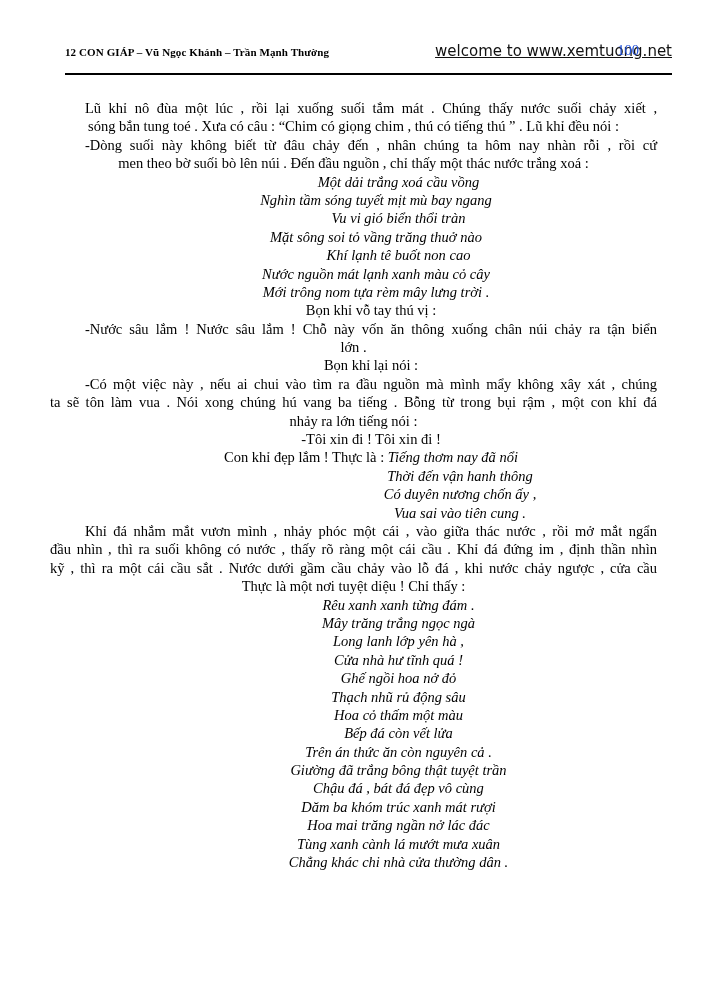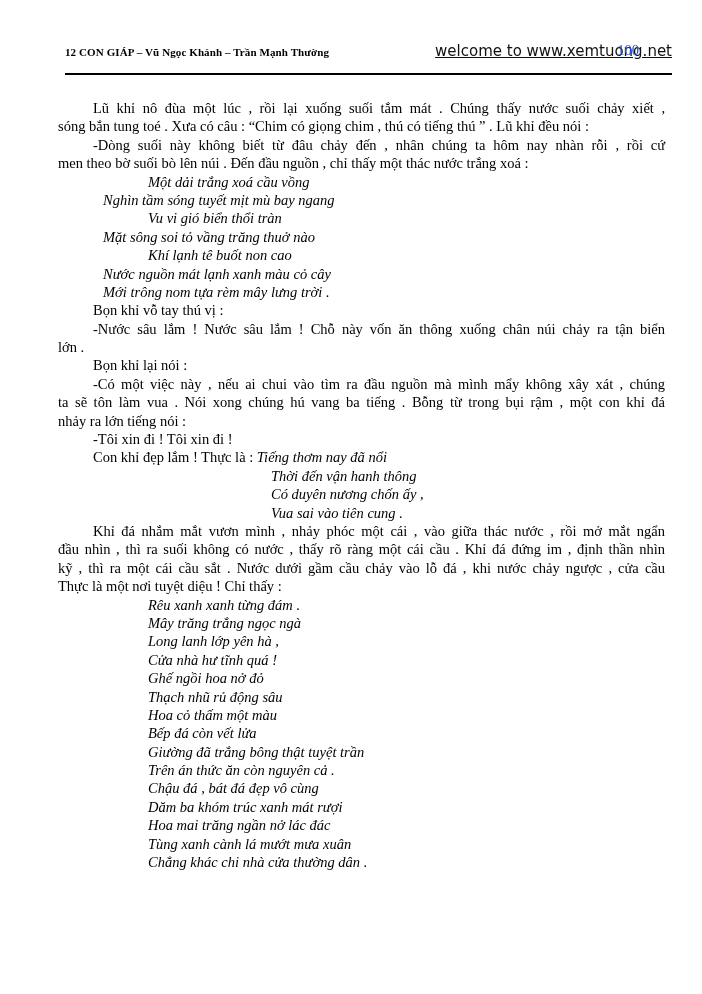--- a/index.html
+++ b/index.html
@@ -49,30 +49,30 @@
   }
   .rule {
     position: absolute;
     left: 65px;
     width: 607px;
     top: 73px;
     border-top: 2px solid #000000;
   }
   .docbody {
     position: absolute;
-    left: 58px;
+    left: 50px;
     top: 99px;
     width: 607px;
     font-size: 14.5px;
     line-height: 18.4px;
     letter-spacing: 0px;
   }
   .line {
     white-space: nowrap;
-    text-align: left;
+    text-align: center;
     height: 18.4px;
   }
   .line.just {
     text-align: justify;
     text-align-last: justify;
   }
   .line.fi { text-indent: 35px; }
   .verse {
     font-style: italic;
     white-space: nowrap;
@@ -123,21 +123,21 @@
       <div class="line just">kỹ , thì ra một cái cầu sắt . Nước dưới gầm cầu chảy vào lỗ đá , khi nước chảy ngược , cửa cầu</div>
       <div class="line">Thực là một nơi tuyệt diệu ! Chỉ thấy :</div>
       <div class="line verse ind-lg">Rêu xanh xanh từng đám .</div>
       <div class="line verse ind-lg">Mây trăng trắng ngọc ngà</div>
       <div class="line verse ind-lg">Long lanh lớp yên hà ,</div>
       <div class="line verse ind-lg">Cửa nhà hư tĩnh quá !</div>
       <div class="line verse ind-lg">Ghế ngồi hoa nở đỏ</div>
       <div class="line verse ind-lg">Thạch nhũ rủ động sâu</div>
       <div class="line verse ind-lg">Hoa cỏ thấm một màu</div>
       <div class="line verse ind-lg">Bếp đá còn vết lửa</div>
+      <div class="line verse ind-lg">Trên án thức ăn còn nguyên cả .</div>
       <div class="line verse ind-lg">Giường đã trắng bông thật tuyệt trần</div>
-      <div class="line verse ind-lg">Trên án thức ăn còn nguyên cả .</div>
       <div class="line verse ind-lg">Chậu đá , bát đá đẹp vô cùng</div>
       <div class="line verse ind-lg">Dăm ba khóm trúc xanh mát rượi</div>
       <div class="line verse ind-lg">Hoa mai trăng ngần nở lác đác</div>
       <div class="line verse ind-lg">Tùng xanh cành lá mướt mưa xuân</div>
       <div class="line verse ind-lg">Chẳng khác chi nhà cửa thường dân .</div>
     </div>
 </div>
 
 </body></html>

